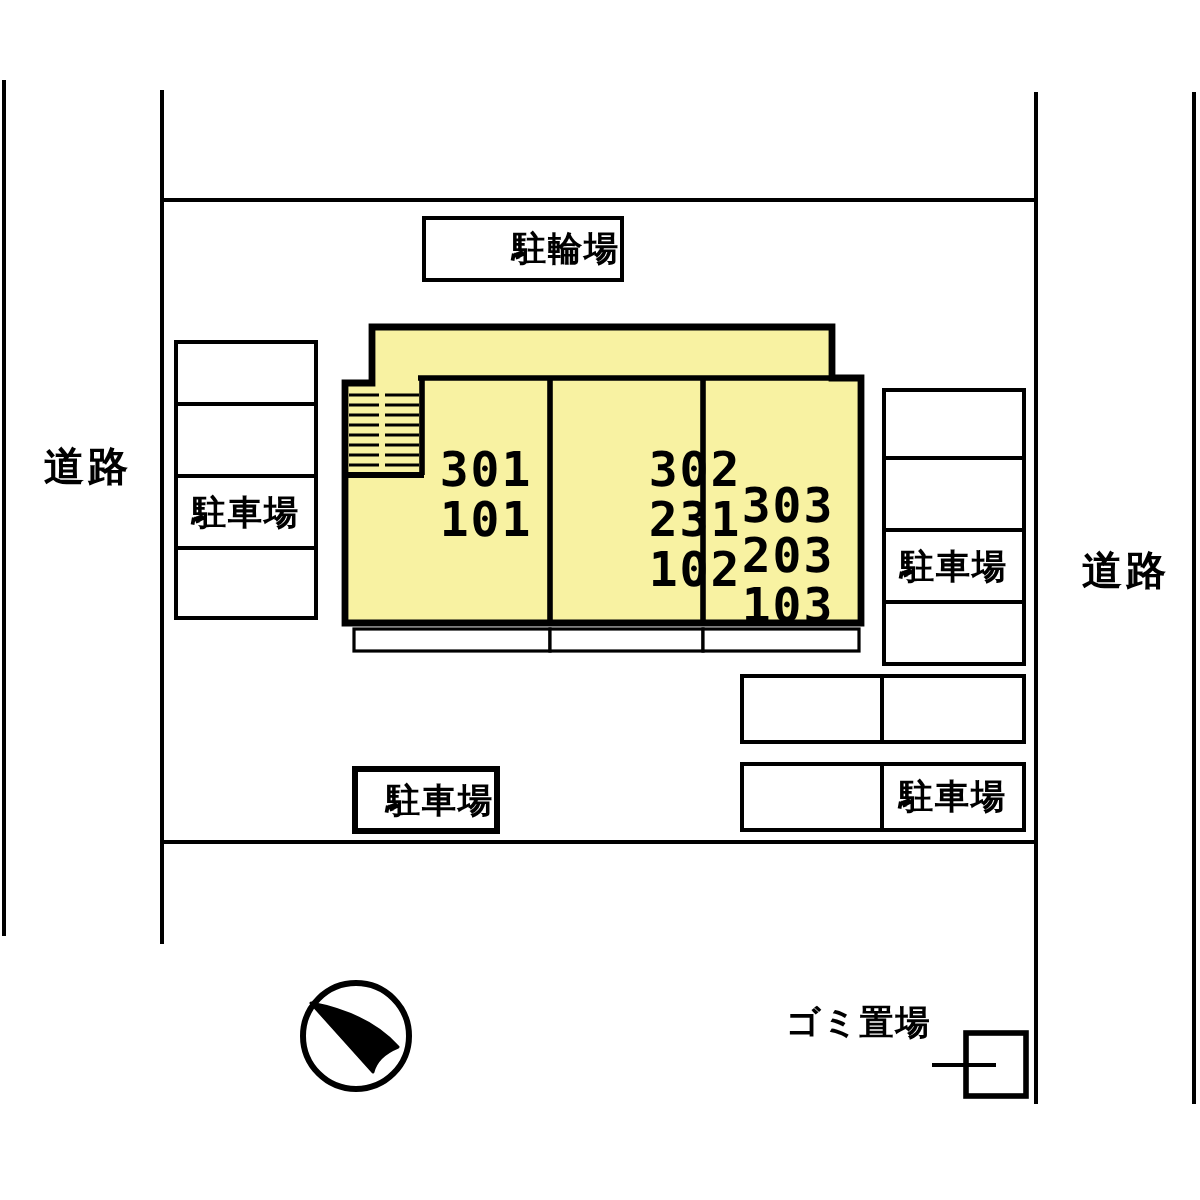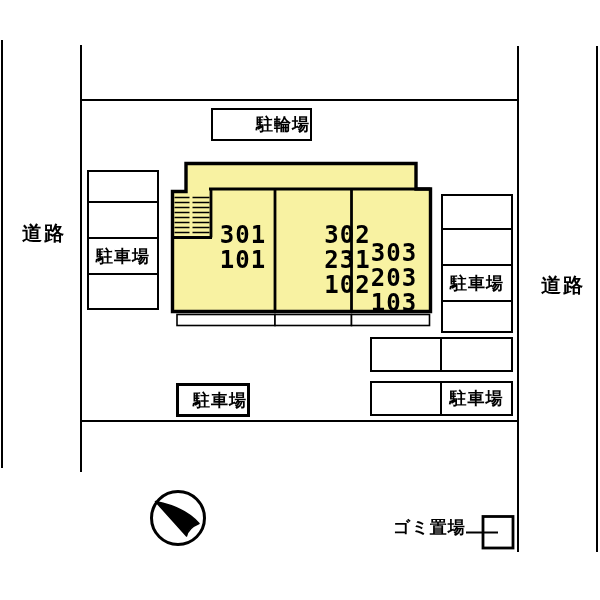--- a/index.html
+++ b/index.html
@@ -123,15 +123,15 @@
     <div class="cell first" style="width:70px;"></div>
     <div class="cell" style="flex:1;">
       <span class="plabel">駐車場</span>
     </div>
   </div>
 
   <div class="labelbox thick" style="left:176px; top:383px; width:74px; height:34px;">
     <span class="plabel">駐車場</span>
   </div>
 
-  <div class="cjk" style="left:393px; top:518px;text-align:right;">ゴミ置場</div>
+  <div class="cjk" style="left:393px; top:503px;text-align:right;">ゴミ置場</div>
 
 </div>
 
 </body></html>

